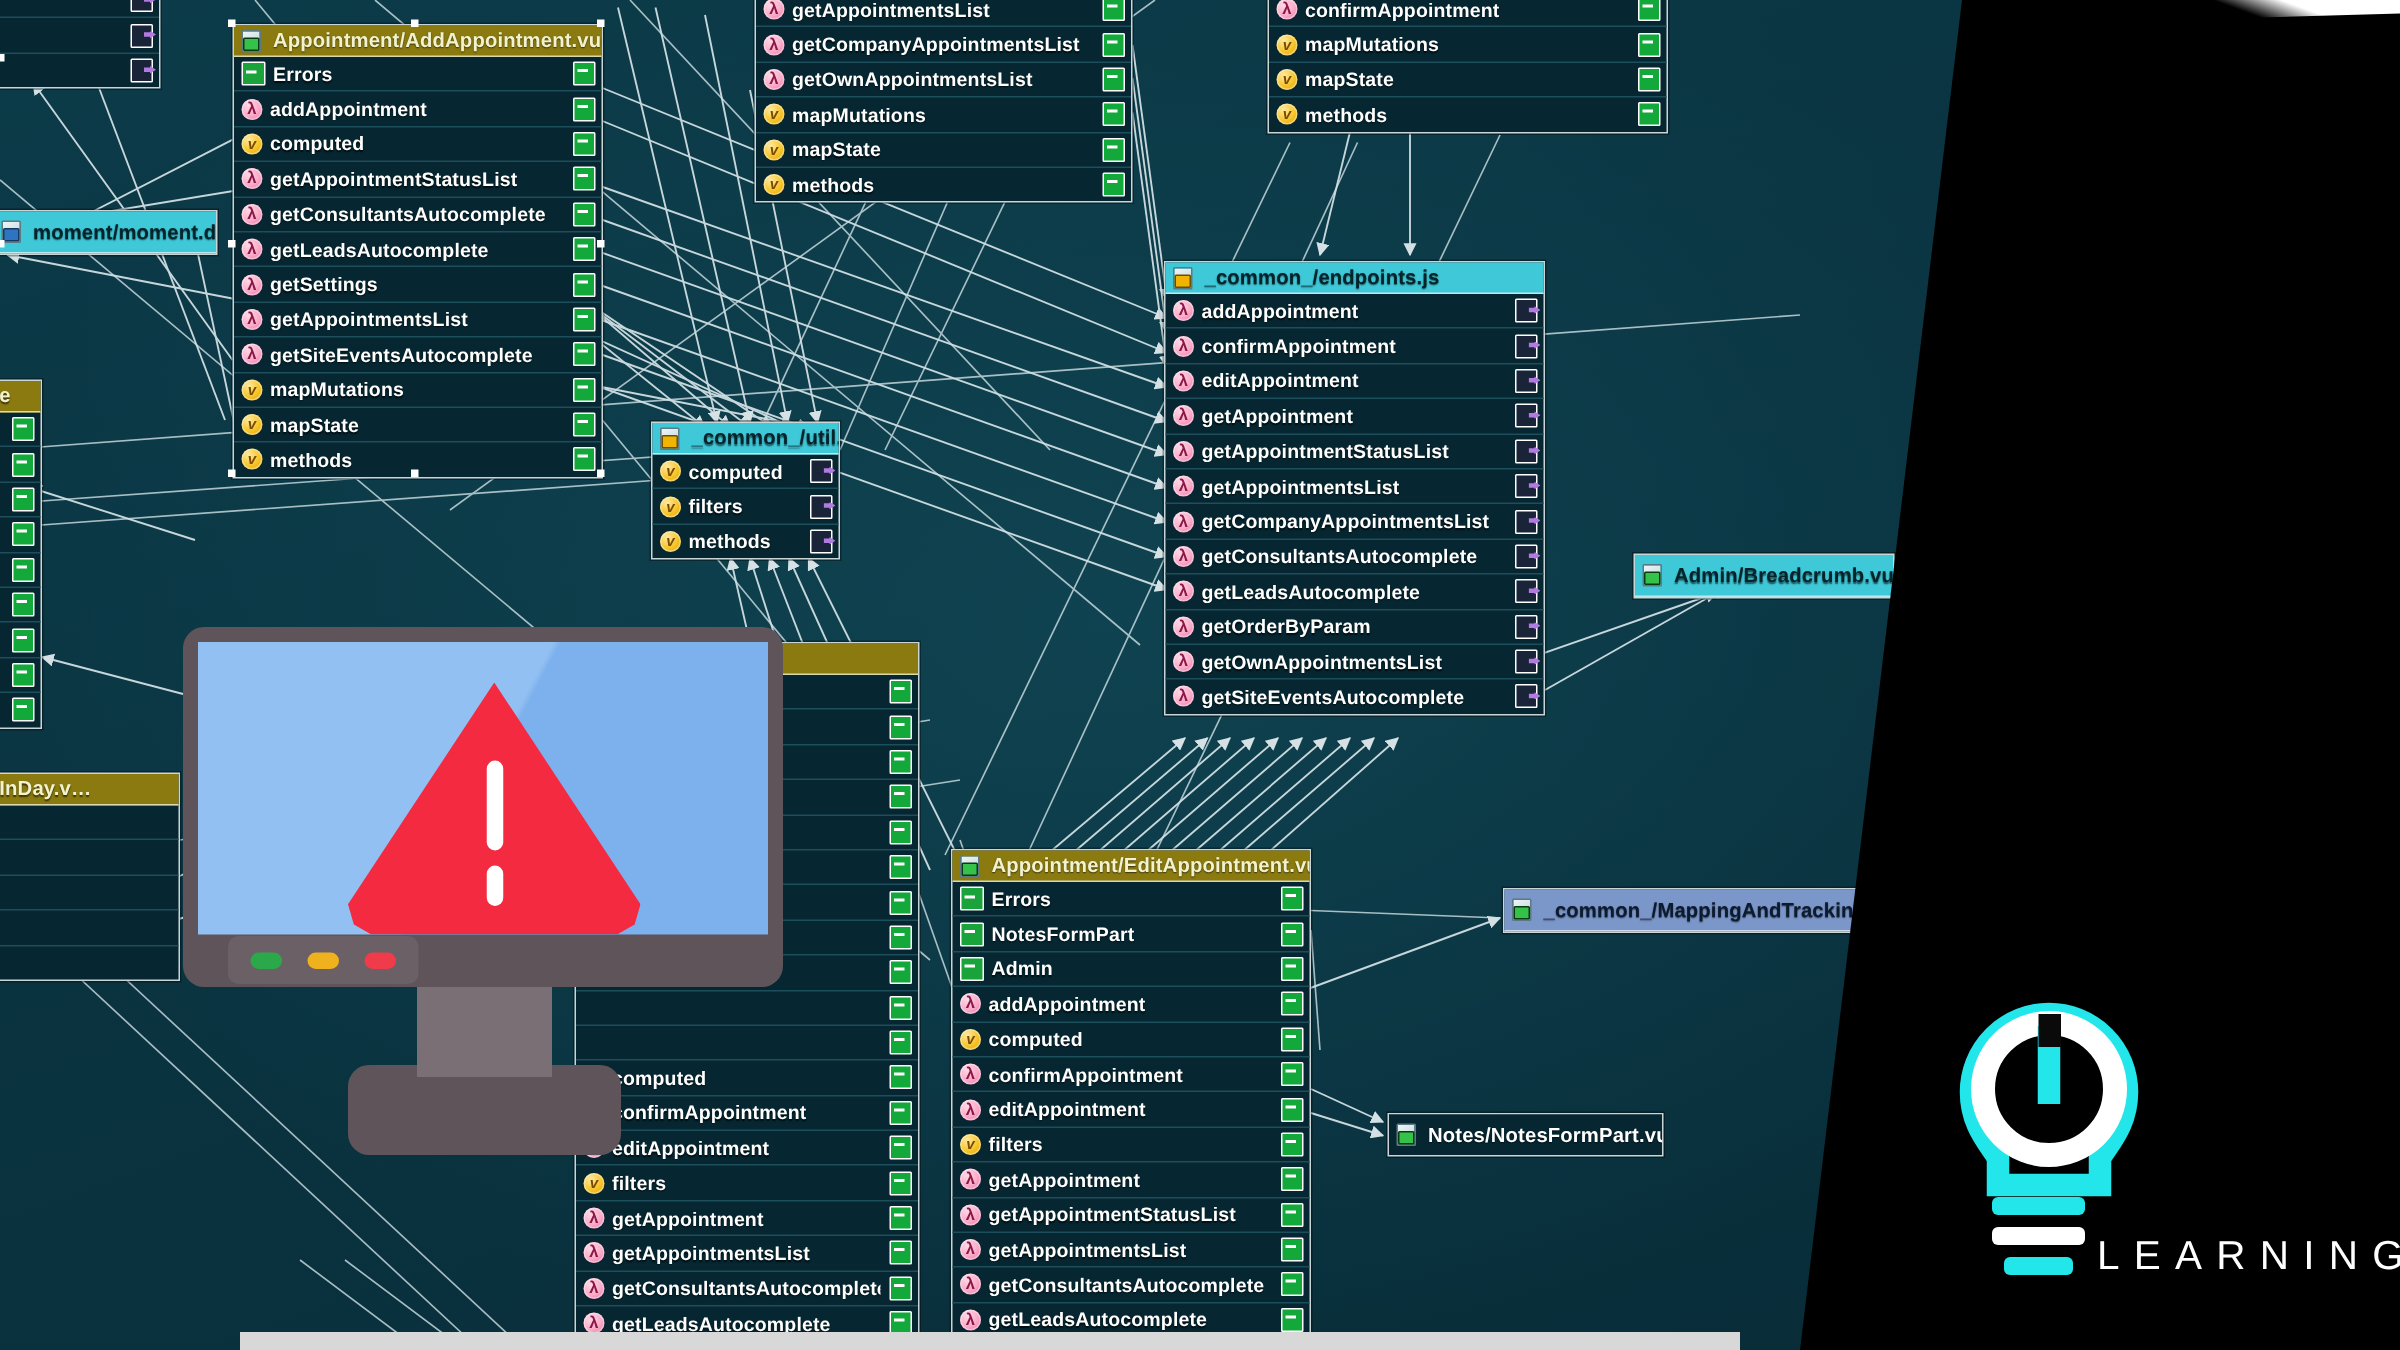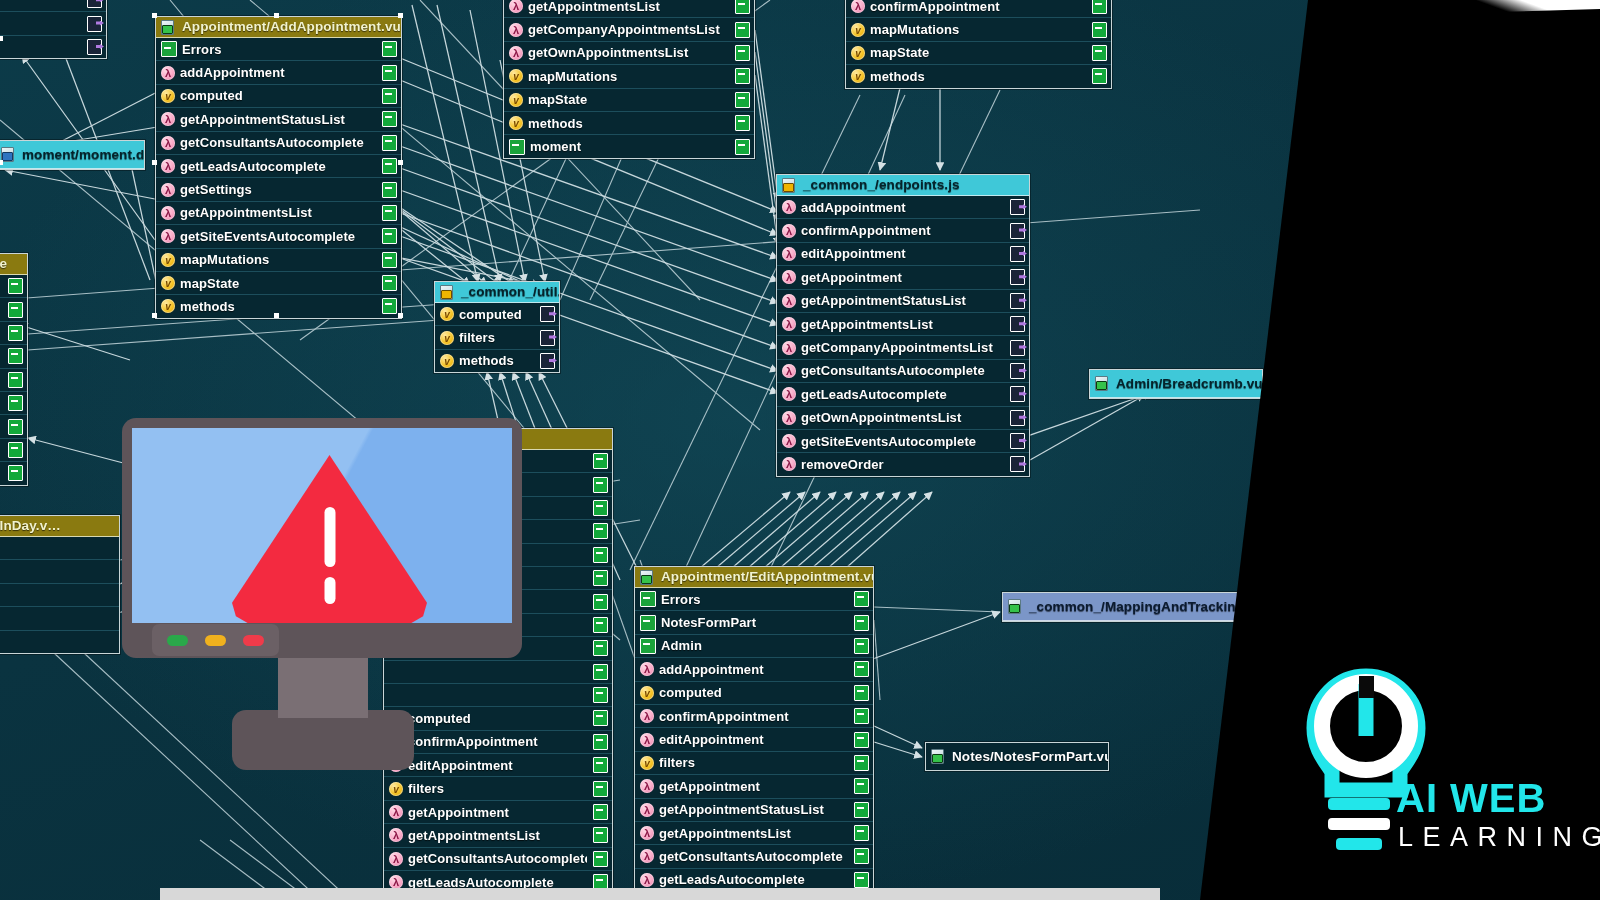--- a/index.html
+++ b/index.html
@@ -349,25 +349,20 @@
           <div class="row">
             <span class="mi mi-v"></span>
             <span class="lbl">mapState</span>
             <span class="mk mk-green"></span>
           </div>
           <div class="row">
             <span class="mi mi-v"></span>
             <span class="lbl">methods</span>
             <span class="mk mk-green"></span>
           </div>
-          <div class="row">
-            <span class="mi mi-imp"></span>
-            <span class="lbl">moment</span>
-            <span class="mk mk-green"></span>
-          </div>
         </div>
       </div>
       <div class="node" style="left: 845px; top: -6px; width: 265px;">
         <div class="node-rows">
           <div class="row">
             <span class="mi mi-lambda"></span>
             <span class="lbl">confirmAppointment</span>
             <span class="mk mk-green"></span>
           </div>
           <div class="row">
@@ -456,31 +451,31 @@
             <span class="lbl">getConsultantsAutocomplete</span>
             <span class="mk mk-purple"></span>
           </div>
           <div class="row">
             <span class="mi mi-lambda"></span>
             <span class="lbl">getLeadsAutocomplete</span>
             <span class="mk mk-purple"></span>
           </div>
           <div class="row">
             <span class="mi mi-lambda"></span>
+            <span class="lbl">getOrderByParam</span>
+            <span class="mk mk-purple"></span>
+          </div>
+          <div class="row">
+            <span class="mi mi-lambda"></span>
             <span class="lbl">getOwnAppointmentsList</span>
             <span class="mk mk-purple"></span>
           </div>
           <div class="row">
             <span class="mi mi-lambda"></span>
             <span class="lbl">getSiteEventsAutocomplete</span>
-            <span class="mk mk-purple"></span>
-          </div>
-          <div class="row">
-            <span class="mi mi-lambda"></span>
-            <span class="lbl">removeOrder</span>
             <span class="mk mk-purple"></span>
           </div>
         </div>
       </div>
       <div class="node" style="left: 634px; top: 566px; width: 238px;">
         <div class="node-hdr hdr-gold">
           <span class="fi fi-vue"></span>
           <span>Appointment/EditAppointment.vue</span>
         </div>
         <div class="node-rows">
@@ -814,17 +809,16 @@
 
       <circle cx="110" cy="86" r="44" fill="none" stroke="#ffffff" stroke-width="16"></circle>
 
       <path d="M110 44 L110 96" fill="none" stroke="#22e6ea" stroke-width="15" stroke-linecap="butt"></path>
       <rect x="103" y="36" width="15" height="22" fill="#0a0a0a"></rect>
 
       <rect x="72" y="158" width="62" height="12" rx="4" fill="#22e6ea"></rect>
       <rect x="72" y="178" width="62" height="12" rx="4" fill="#ffffff"></rect>
       <rect x="80" y="198" width="46" height="12" rx="4" fill="#22e6ea"></rect>
     </svg>
-    <div id="logo-txt1">AI WEB</div>
     <div id="logo-txt2">LEARNING</div>
   </div>
 
 </div>
 
 </body></html>

